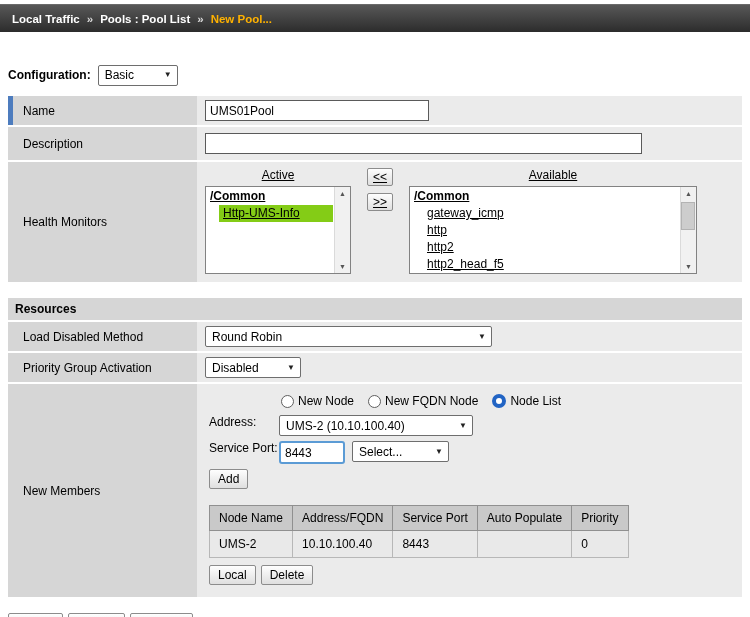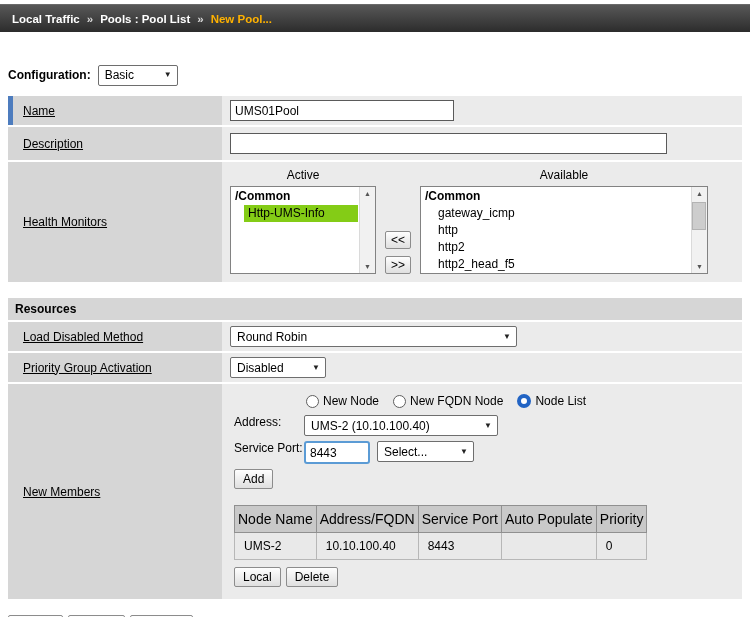--- a/index.html
+++ b/index.html
@@ -54,28 +54,27 @@
   .dd-basic    { width: 80px; }
   .dd-lb       { width: 287px; }
   .dd-pga      { width: 96px; }
   .dd-address  { width: 194px; }
   .dd-portsel  { width: 97px; }
 
   
   .form { margin: 0 8px; }
   .frow { display: flex; margin-bottom: 2px; }
   .flabel {
-    width: 214px;
+    width: 189px;
     background: #d6d6d6;
     padding: 6px 10px 6px 10px;
     border-left: 5px solid #d6d6d6;
     display: flex;
     align-items: center;
     flex-shrink: 0;
-    text-decoration: underline;
   }
   .flabel.required { border-left: 5px solid #4d7cbe; }
   .fvalue { flex: 1; background: #ebebeb; padding: 4px 8px; }
 
   .text-input {
     height: 21px;
     border: 1px solid #5a5a5a;
     background: #fff;
     font-family: "Liberation Sans", sans-serif;
     font-size: 12px;
@@ -84,21 +83,21 @@
   .input-name { width: 224px; }
   .input-desc { width: 437px; }
   .input-port {
     width: 66px;
     border: 2px solid #5b9bd5;
     border-radius: 3px;
     height: 23px;
   }
 
   
-  .hm { display: flex; align-items: flex-end; gap: 9px; padding: 2px 0 4px 0; }
+  .hm { display: flex; align-items: flex-start; gap: 16px; padding: 2px 0 4px 0; text-decoration: underline; }
   .hm-col { display: flex; flex-direction: column; }
   .hm-title { text-align: center; margin-bottom: 4px; }
   .listbox {
     position: relative;
     background: #fff;
     border: 1px solid #828282;
     height: 88px;
     overflow: hidden;
     padding: 1px 17px 19px 0;
   }
@@ -157,23 +156,23 @@
   .radio-label { margin-right: 14px; cursor: pointer; }
   .field-row { display: flex; margin-bottom: 5px; }
   .field-label { width: 70px; flex-shrink: 0; }
   .portsel-gap { margin-left: 7px; }
 
   .members-table { border-collapse: collapse; margin: 16px 0 7px 0; }
   .members-table th {
     background: #c9c9c9;
     border: 1px solid #909090;
     font-weight: normal;
-    padding: 5px 3px;
+    padding: 5px 9px;
     text-align: left;
-    font-size: 14px;
+    font-size: 12px;
   }
   .members-table td {
     background: #e9e9e9;
     border: 1px solid #b7b7b7;
     padding: 6px 9px;
     font-size: 12px;
   }
   .row-actions { display: flex; gap: 5px; }
 
   

